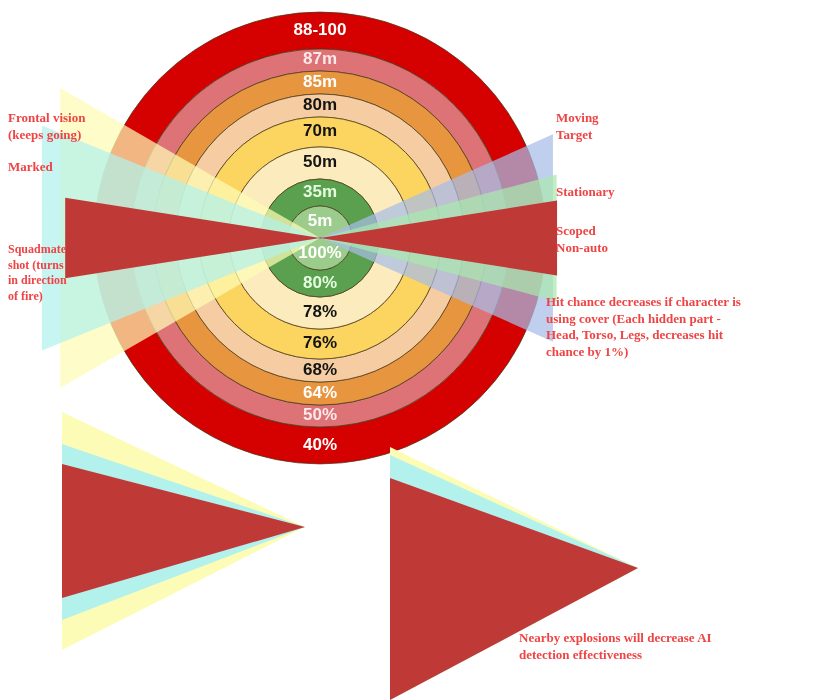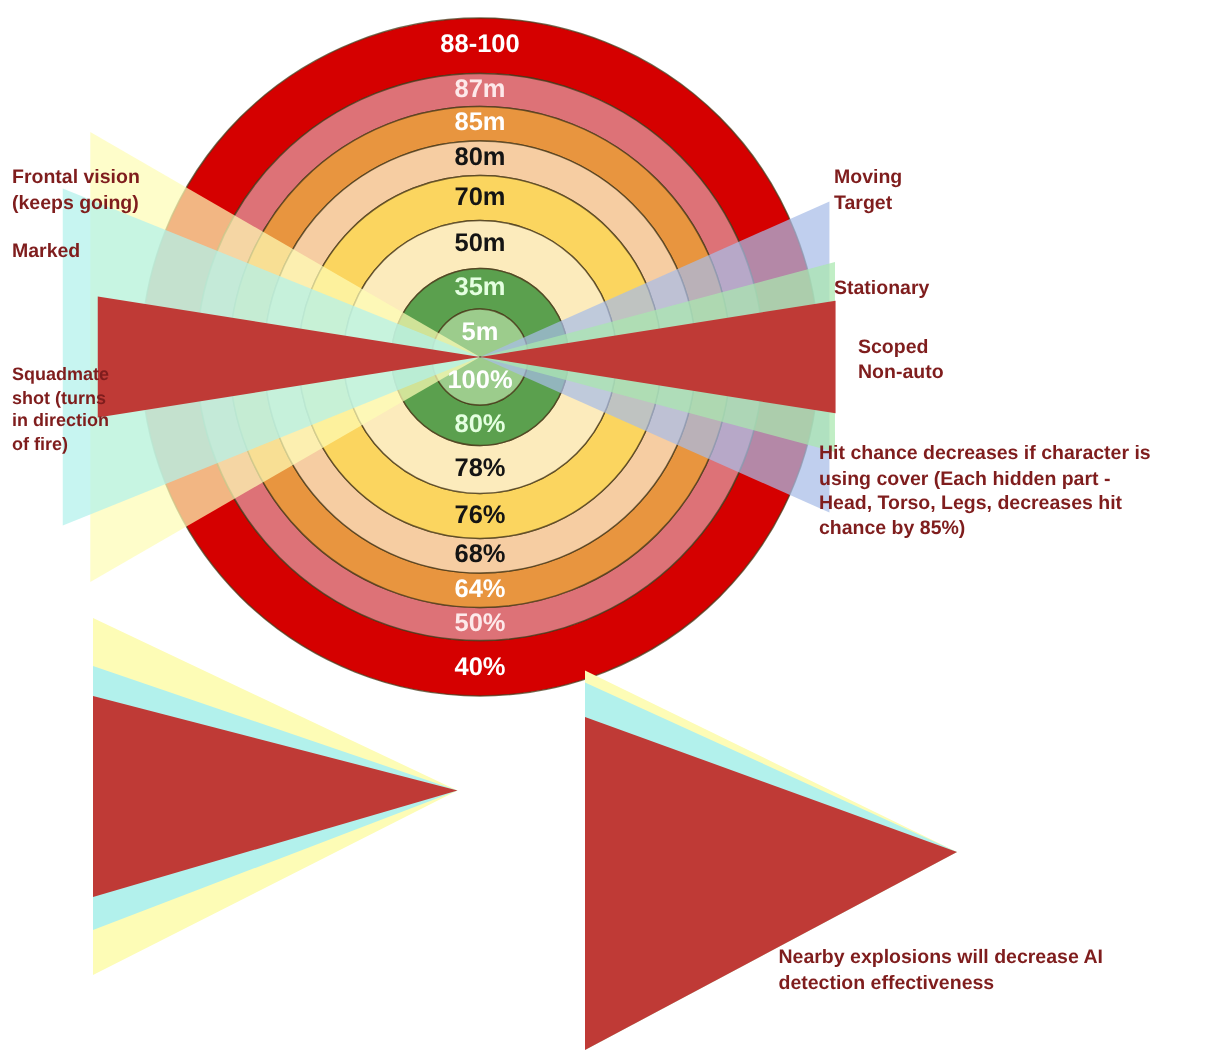--- a/index.html
+++ b/index.html
@@ -21,25 +21,25 @@
     height: 700px;
   }
   svg.layer {
     position: absolute;
     left: 0; top: 0;
     width: 818px;
     height: 700px;
   }
   .anno {
     position: absolute;
-    font-family: Liberation Sans, sans-serif;
+    font-family: Liberation Serif, serif;
     font-size: 13px;
     font-weight: bold;
     line-height: 1.28;
-    color: #7f1d1d;
+    color: #ef4444;
     white-space: pre-line;
   }
   .anno.small {
     font-size: 12px;
     line-height: 1.3;
   }
   .ringlabel {
     font-family: "Liberation Sans", sans-serif;
     font-weight: bold;
     font-size: 17px;
@@ -108,22 +108,22 @@
 (keeps going)</div>
   <div class="anno" style="left:8px; top:159px;">Marked</div>
   <div class="anno small" style="left:8px; top:208px;margin-top:34px;">Squadmate
 shot (turns
 in direction
 of fire)</div>
 
   <div class="anno" style="left:556px; top:110px;">Moving
 Target</div>
   <div class="anno" style="left:556px; top:184px;">Stationary</div>
-  <div class="anno" style="left:556px; top:223px;margin-left:16px;">Scoped
+  <div class="anno" style="left:556px; top:223px;">Scoped
 Non-auto</div>
   <div class="anno" style="left:546px; top:294px;">Hit chance decreases if character is
 using cover (Each hidden part -
 Head, Torso, Legs, decreases hit
-chance by 85%)</div>
+chance by 1%)</div>
 
   <div class="anno" style="left:519px; top:630px;">Nearby explosions will decrease AI
 detection effectiveness</div>
 </div>
 
 </body></html>

